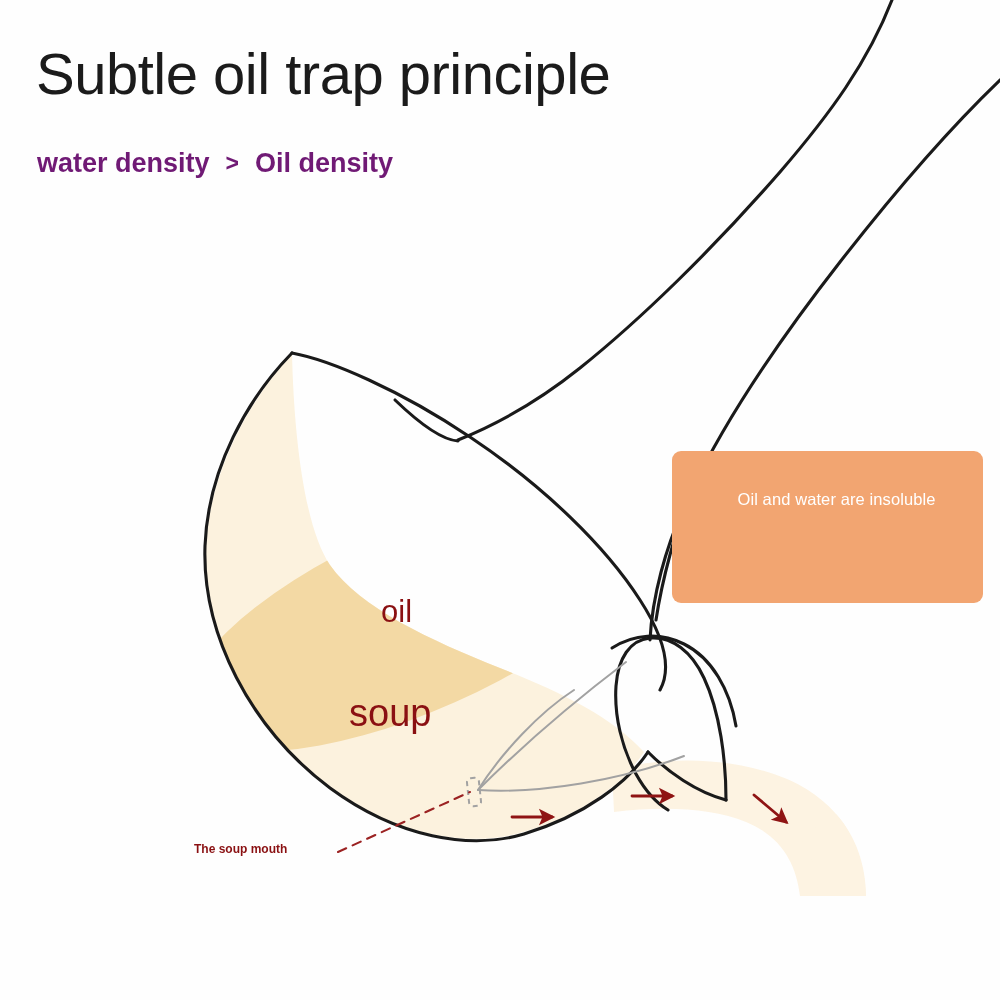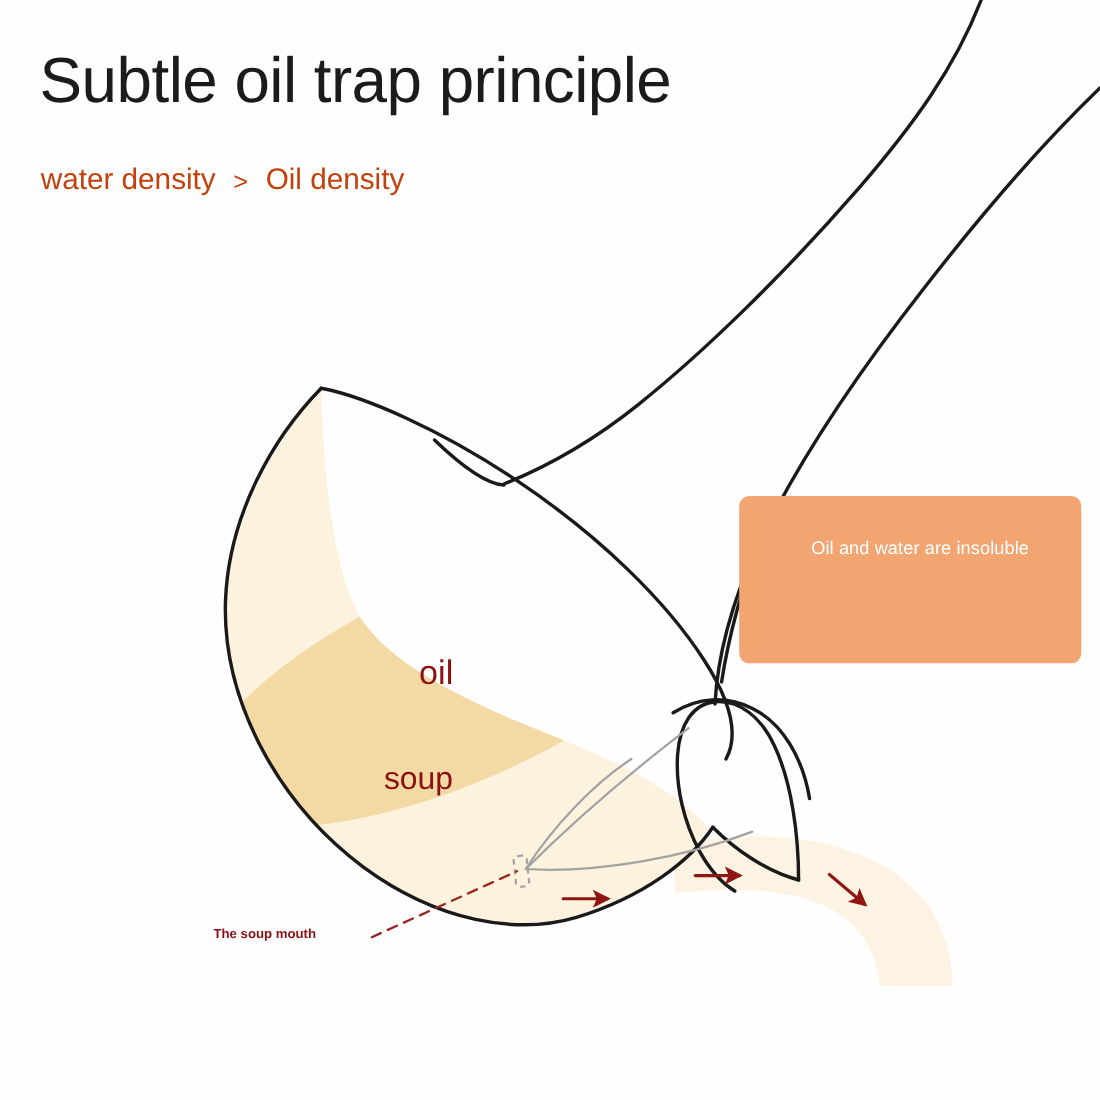--- a/index.html
+++ b/index.html
@@ -37,25 +37,25 @@
     letter-spacing: -0.5px;
     color: #1b1b1b;
     line-height: 1.05;
     white-space: nowrap;
   }
   .subtitle {
     position: absolute;
     left: 37px;
     top: 148px;
     font-size: 27px;
-    font-weight: 400;
-    color: #c2410c;
+    font-weight: 700;
+    color: #701a75;
     white-space: nowrap;
     display: flex;
-    align-items: flex-end;
+    align-items: center;
   }
   .subtitle .sep {
     display: inline-block;
     padding: 0 16px;
     font-size: 23px;
   }
 
   
   .callout {
     position: absolute;
@@ -79,21 +79,21 @@
   }
 
   
   .lbl {
     position: absolute;
     color: #8a1012;
     white-space: nowrap;
     line-height: 1;
   }
   .lbl-oil   { left: 381px; top: 596px; font-size: 31px; }
-  .lbl-soup  { left: 349px; top: 694px; font-size: 29px; }
+  .lbl-soup  { left: 349px; top: 694px; font-size: 38px; }
   .lbl-mouth { left: 194px; top: 843px; font-size: 12px; font-weight: 600; }
 </style>
 </head>
 <body>
 
 <div id="page">
 
   <svg id="artboard" viewBox="0 0 1000 1000" xmlns="http://www.w3.org/2000/svg">
 
     <defs>

